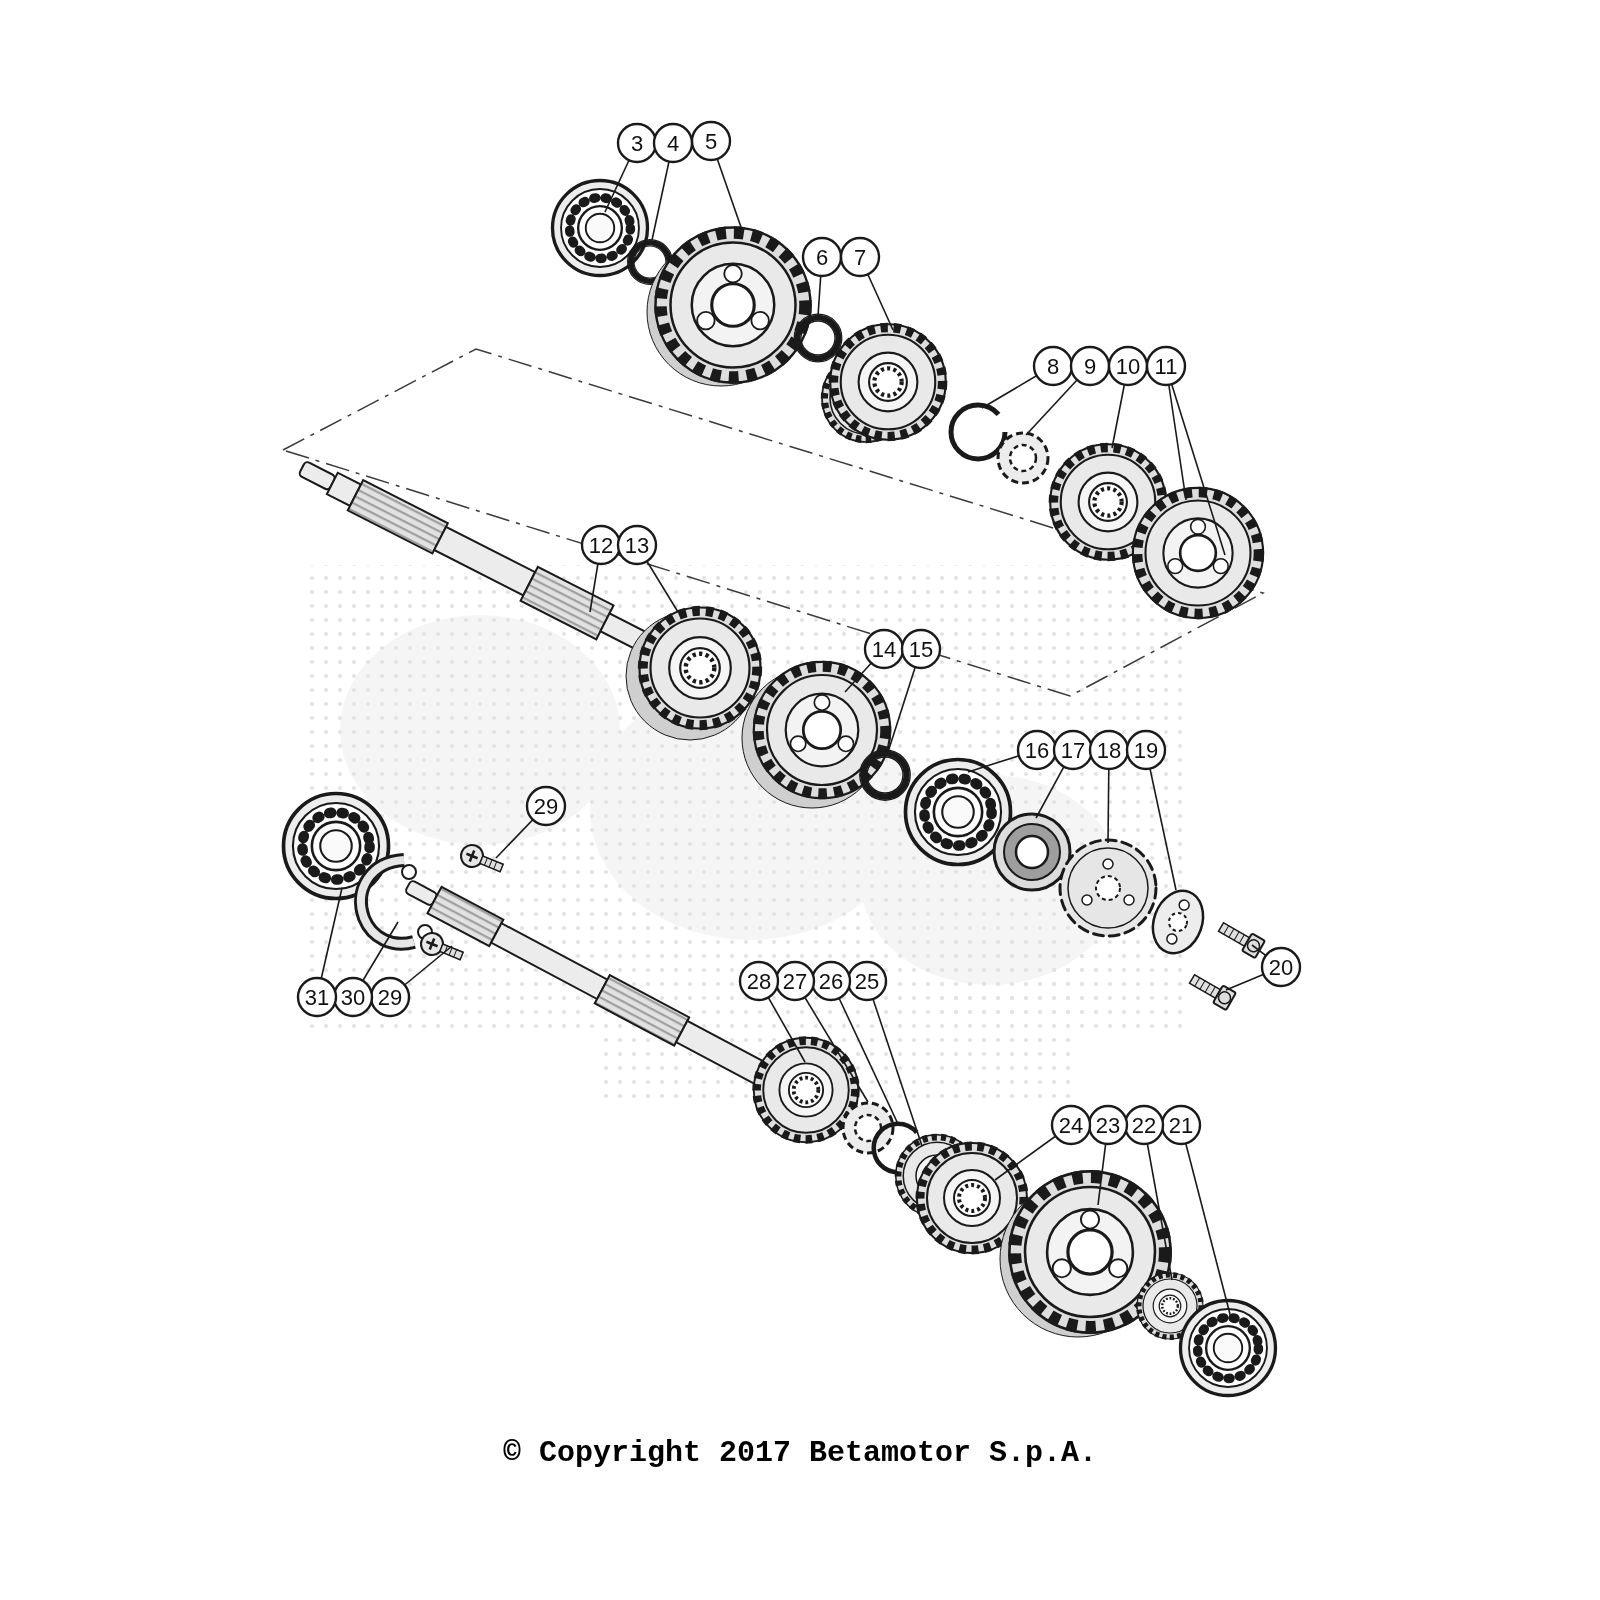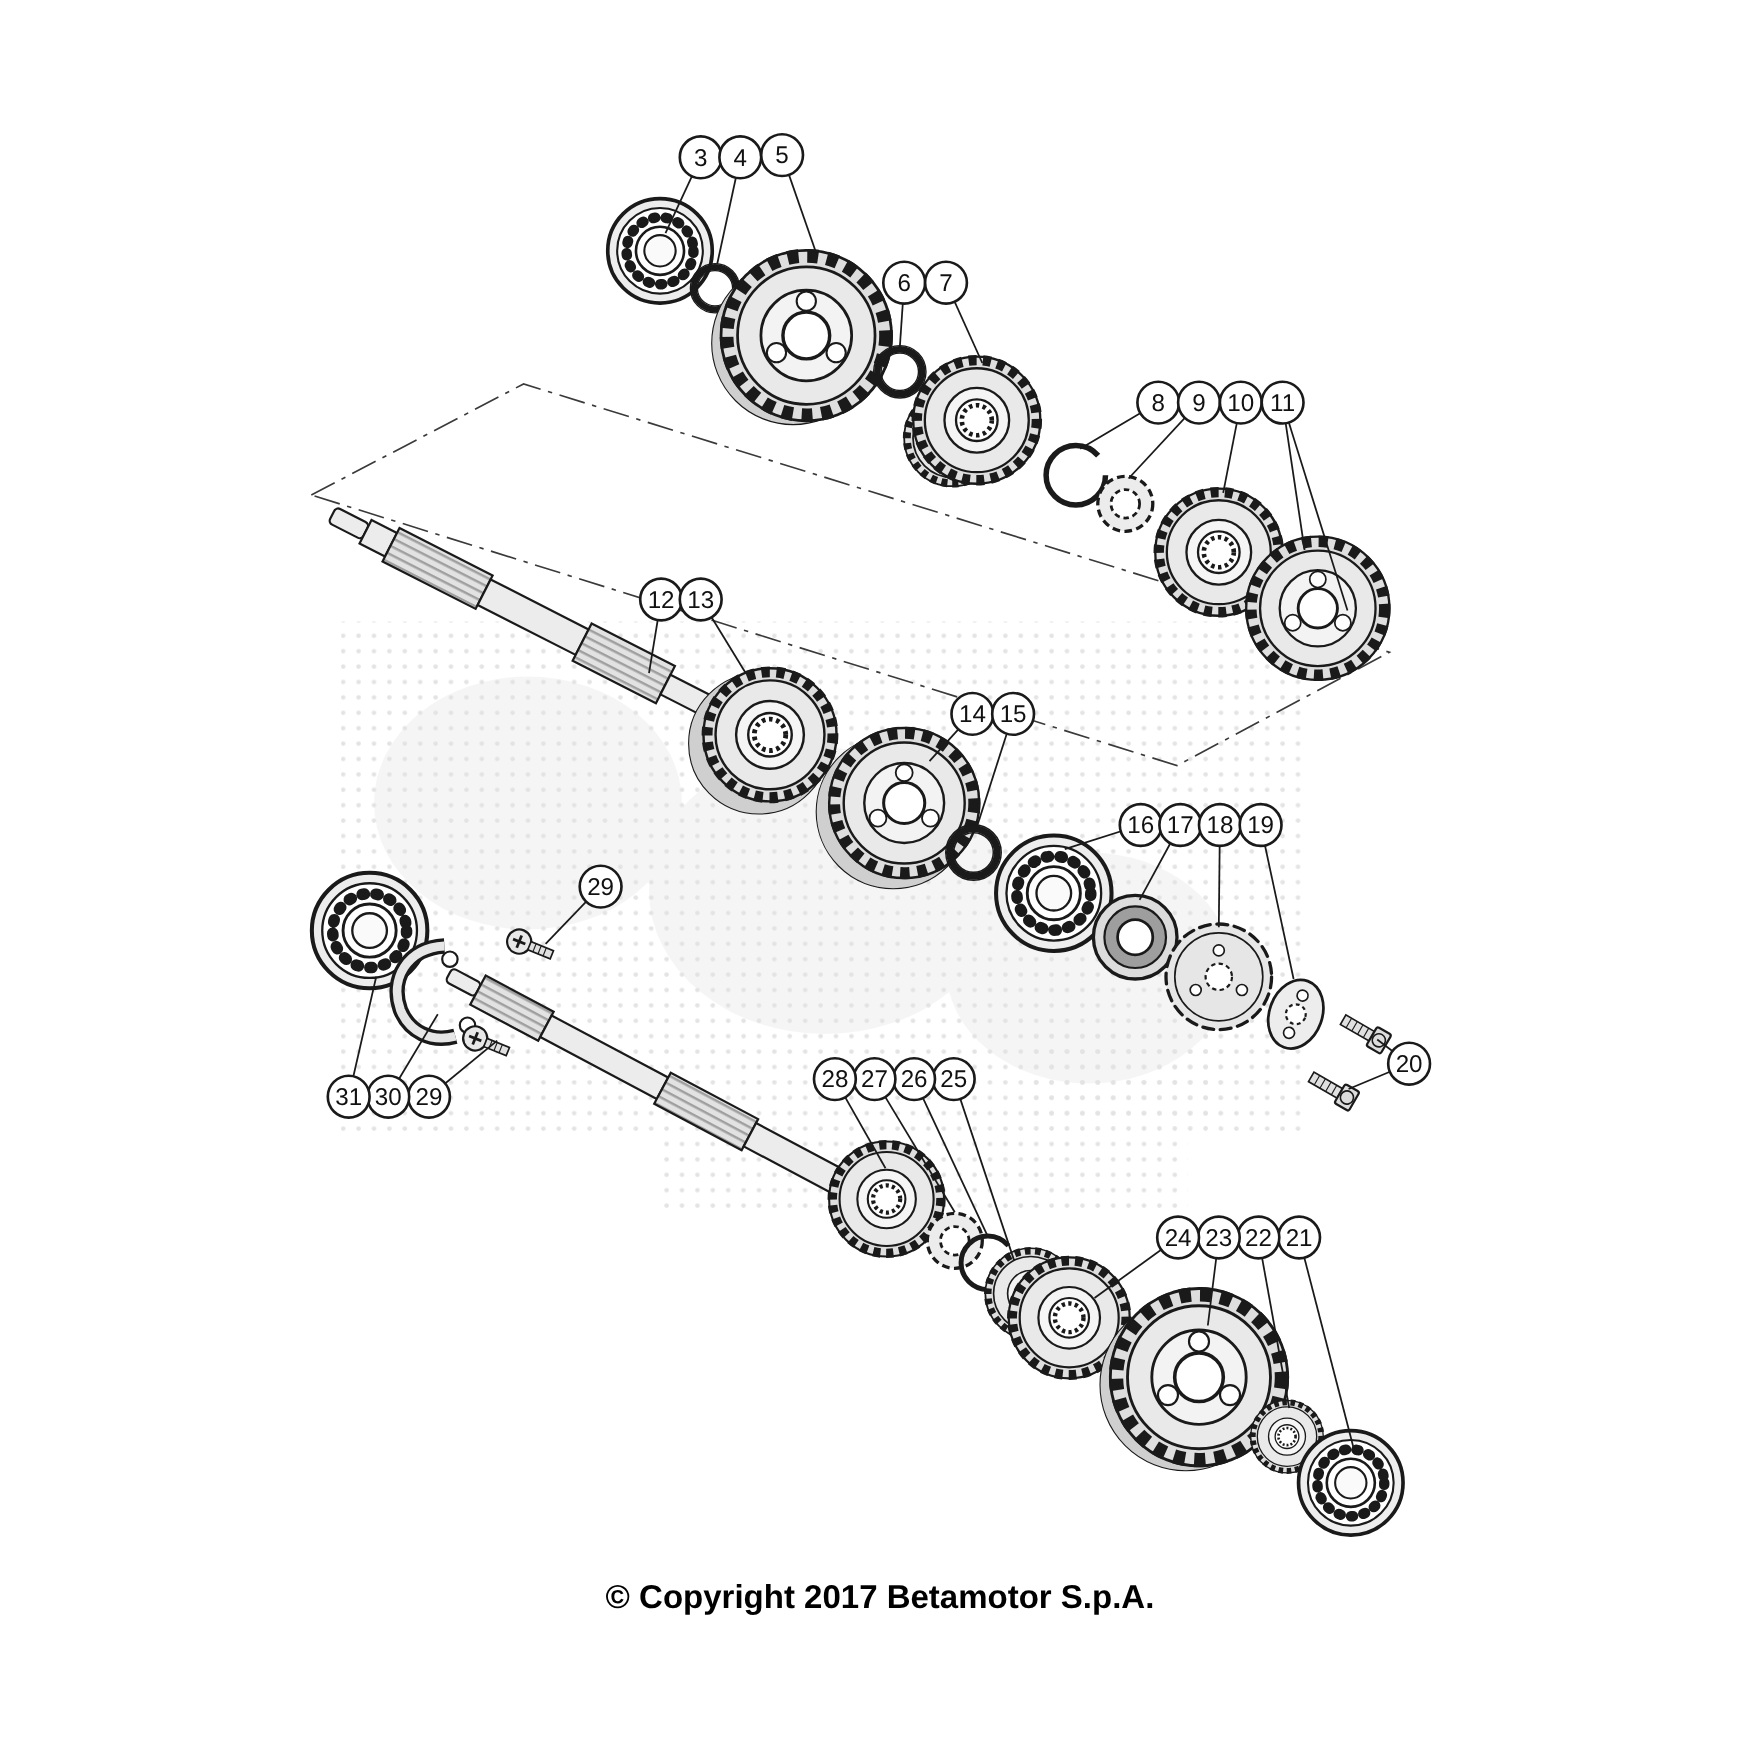--- a/index.html
+++ b/index.html
@@ -4,21 +4,21 @@
 <style>
   html,body{margin:0;padding:0;background:#fff;}
   .page{position:relative;width:1600px;height:1600px;background:#ffffff;overflow:hidden;
         font-family:"Liberation Sans",sans-serif;}
   .diagram-svg{position:absolute;left:0;top:0;}
   .metal{fill:#ececec;stroke:#1a1a1a;stroke-width:2;}
   .leader{stroke:#1a1a1a;stroke-width:1.6;fill:none;}
   .callout-circle{fill:#ffffff;stroke:#1a1a1a;stroke-width:2.4;}
   .callout-text{font-family:"Liberation Sans",sans-serif;font-size:22px;fill:#111;text-anchor:middle;}
   .copyright{position:absolute;left:0;top:1436px;width:100%;text-align:center;
-             font-size:30px;font-weight:bold;color:#000;}
+             font-size:30px;font-weight:bold;color:#000;font-family:Liberation Mono, monospace;}
 </style>
 </head>
 <body>
 
 <div class="page">
 
   <svg class="diagram-svg" width="1600" height="1600" viewBox="0 0 1600 1600">
 
     <defs>
       <pattern id="dots" width="14" height="14" patternUnits="userSpaceOnUse">

